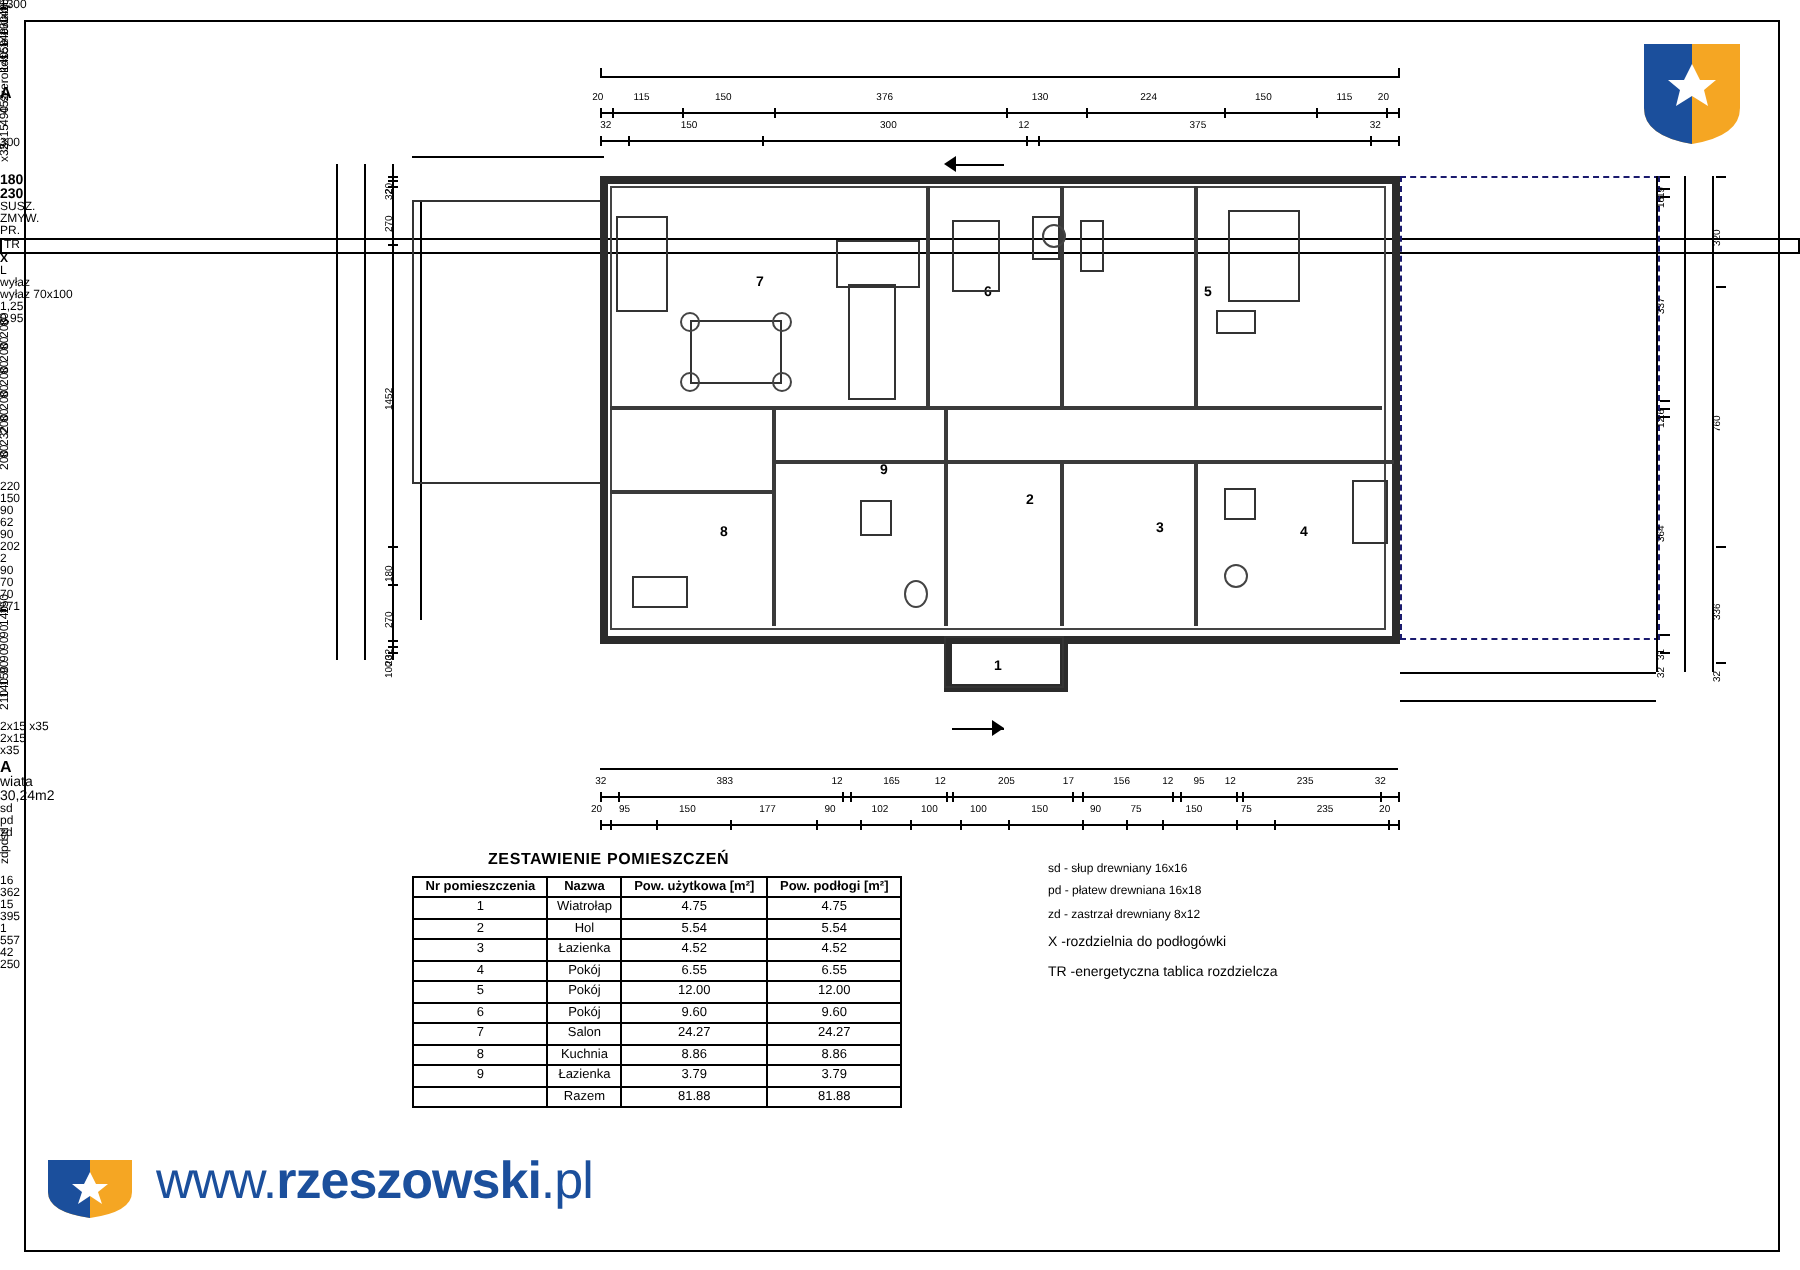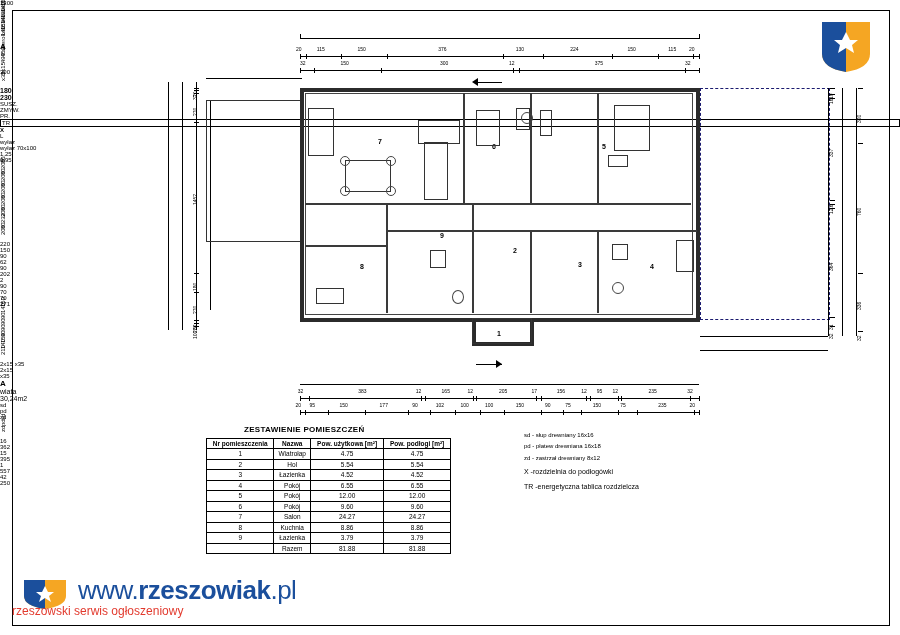--- a/index.html
+++ b/index.html
@@ -467,17 +467,16 @@
   </div>
 
   <div class="abs" style="left:20px;top:578px;width:50px;height:32px;">
     <svg width="50" height="32" viewBox="0 0 50 32">
       <path d="M4 2 H46 V18 Q46 28 25 31 Q4 28 4 18 Z" fill="#f5a623"></path>
       <path d="M4 2 H25 V31 Q4 28 4 18 Z" fill="#1b4f9c"></path>
       <path d="M25 8 L28 14 L34 14 L29 18 L31 24 L25 20 L19 24 L21 18 L16 14 L22 14 Z" fill="#fff"></path>
     </svg>
   </div>
   <div class="abs" style="left:78px;top:575px;">
-    <span class="logo-text blue" style="position:relative;">www.</span><span class="logo-text blue" style="position:relative;font-weight:bold;">rzeszowiak</span><span class="logo-text blue" style="position:relative;">.pl</span>
+    <span class="logo-text blue" style="position:relative;">www.</span><span class="logo-text blue" style="position:relative;font-weight:bold;">rzeszowski</span><span class="logo-text blue" style="position:relative;">.pl</span>
   </div>
-  <div class="abs" style="left:12px;top:604px;font-size:12px;color:#e23a2e;">rzeszowski serwis ogłoszeniowy</div>
 
 </div>
 
 </body></html>

